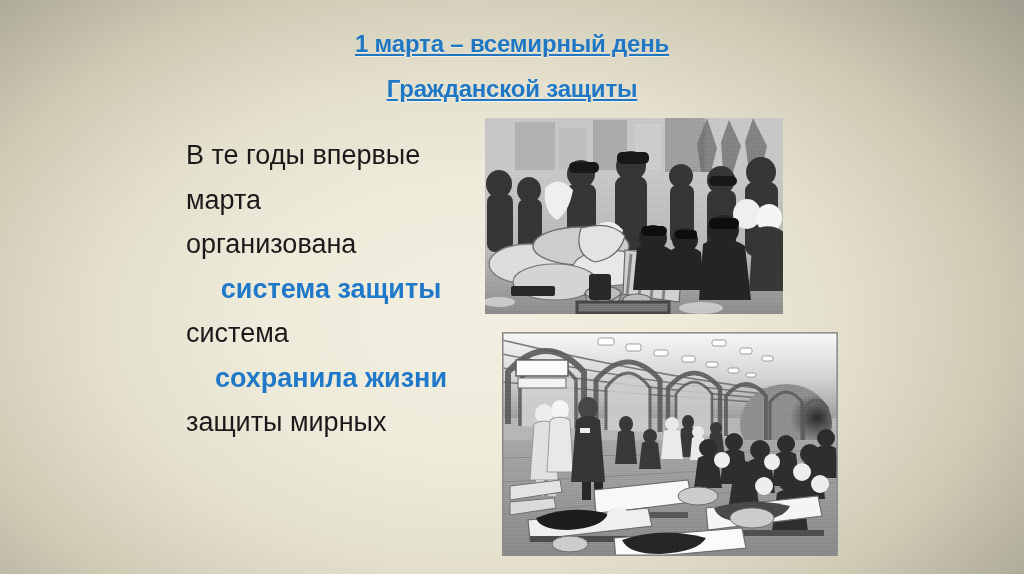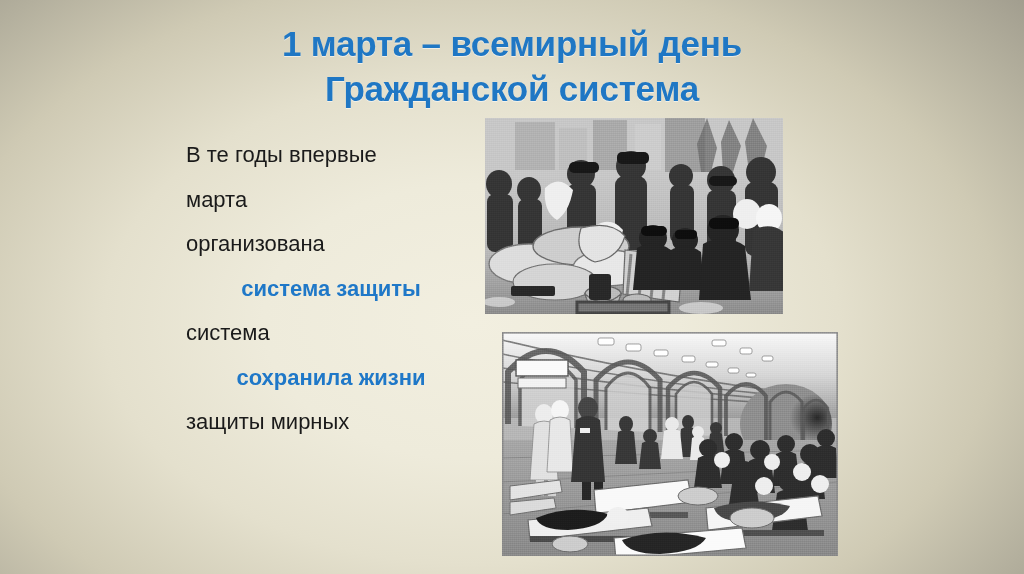--- a/index.html
+++ b/index.html
@@ -32,37 +32,38 @@
   #title-block {
     position: absolute;
     left: 212px;
     top: 22px;
     width: 600px;
     text-align: center;
   }
   .title-line {
     color: #1f77c4;
     font-weight: bold;
-    font-size: 35px;
+    font-size: 24px;
     line-height: 44px;
     letter-spacing: -0.2px;
     white-space: nowrap;
     text-shadow: 0 1px 0 rgba(255,255,255,0.55);
+    text-decoration: underline;
   }
   #title-line-2 { margin-top: 1px; }
 
   
   #body-text {
     position: absolute;
     left: 186px;
     top: 133px;
     width: 290px;
   }
   .body-line {
-    font-size: 22px;
+    font-size: 27px;
     line-height: 44.5px;
     color: #1a1a1a;
     white-space: nowrap;
   }
   .body-line.accent {
     color: #1f78c8;
     font-weight: bold;
     text-align: center;
   }
   .body-line .tail-plain {
@@ -105,21 +106,21 @@
     mix-blend-mode: overlay;
   }
 </style>
 </head>
 <body>
 
 <div id="slide">
 
   <div id="title-block">
     <div class="title-line" id="title-line-1">1 марта – всемирный день</div>
-    <div class="title-line" id="title-line-2">Гражданской система</div>
+    <div class="title-line" id="title-line-2">Гражданской защиты</div>
   </div>
 
   <div id="body-text">
     <div class="body-line">В те годы впервые</div>
     <div class="body-line">марта</div>
     <div class="body-line">организована</div>
     <div class="body-line accent">система защиты</div>
     <div class="body-line">система</div>
     <div class="body-line accent">сохранила жизни</div>
     <div class="body-line">защиты мирных</div>

